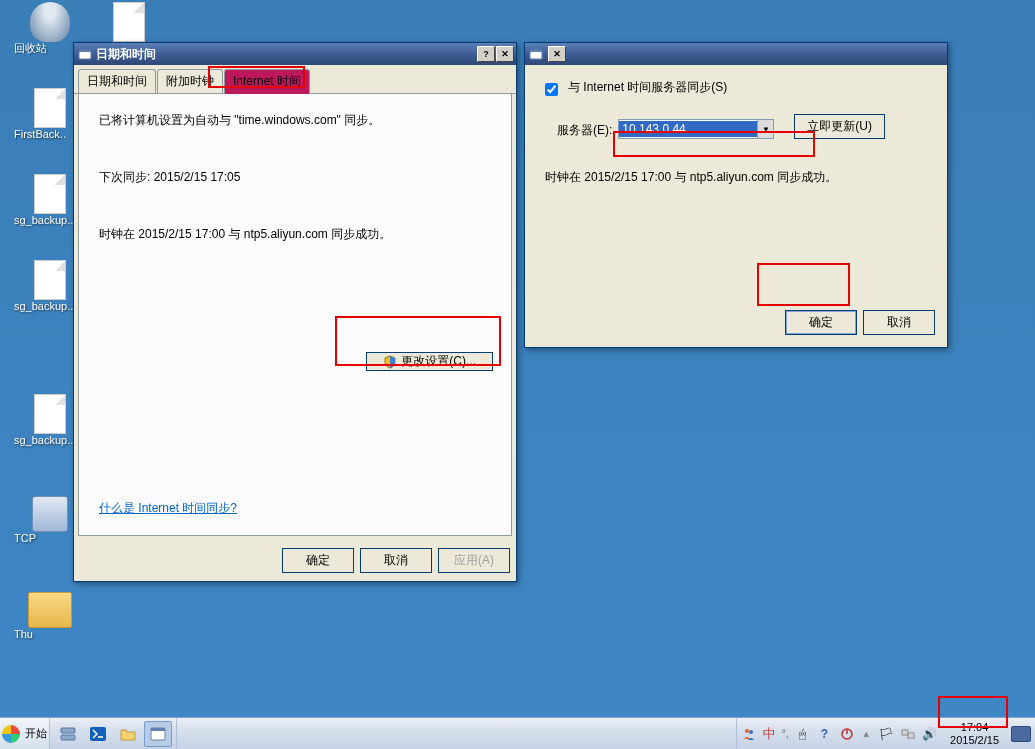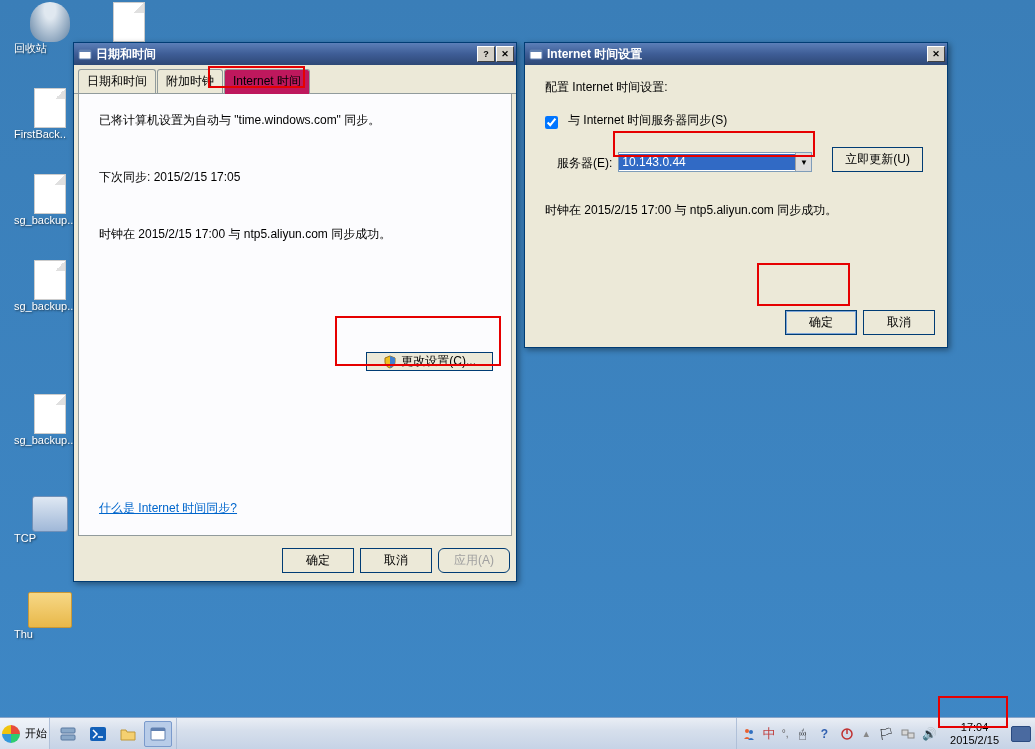--- a/index.html
+++ b/index.html
@@ -146,21 +146,21 @@
     
     .win-button {
       background: #ece9d8;
       border: 1px solid #003c74;
       padding: 3px 12px;
       font-size: 12px;
       min-width: 72px;
       cursor: pointer;
       font-family: inherit;
     }
-    .win-button:disabled { color: #a0a0a0; border-radius: 6px; }
+    .win-button:disabled { color: #a0a0a0; }
     .win-button.default {
       box-shadow: inset 0 0 0 1px #7ea6d9;
     }
 
     .button-row {
       display: flex;
       justify-content: flex-end;
       gap: 6px;
       padding: 8px 6px;
       background: #ece9d8;
@@ -176,21 +176,21 @@
       display: flex;
       align-items: flex-end;
       gap: 6px;
     }
     .combo {
       display: flex;
       align-items: center;
       background: #fff;
       border: 1px solid #7f9db9;
       height: 20px;
-      width: 194px;
+      width: 156px;
     }
     .combo-input {
       flex: 1;
       padding: 1px 3px;
       background: #316ac5;
       color: #fff;
       font-size: 12px;
       white-space: nowrap;
     }
     .combo-arrow {
@@ -354,26 +354,24 @@
 <div class="highlight-red" style="left:335px; top:316px; width:166px; height:50px;"></div>
 
 <div class="window" style="left:524px; top:42px; width:424px;">
   <div class="titlebar">
     <span class="titlebar-icon">
       <svg viewBox="0 0 14 14" width="14" height="14">
           <rect x="1" y="3" width="12" height="9" rx="1" fill="#fff" stroke="#6080b0"></rect>
           <rect x="1" y="3" width="12" height="2" fill="#6080b0"></rect>
         </svg>
     </span>
-    <span class="titlebar-text">Internet 时间设置</span>
     <span class="titlebar-btn">✕</span>
   </div>
 
   <div class="dialog-body" style="height:237px; position:relative;">
-    <p style="margin-bottom:16px;">配置 Internet 时间设置:</p>
 
     <label class="form-row" style="margin-bottom:18px;">
       <input type="checkbox" checked="" style="">
       <span>与 Internet 时间服务器同步(S)</span>
     </label>
 
     <div class="form-row" style="margin-left:12px; margin-bottom:30px;">
       <span>服务器(E):</span>
       <div class="combo">
         <div class="combo-input">10.143.0.44</div>

